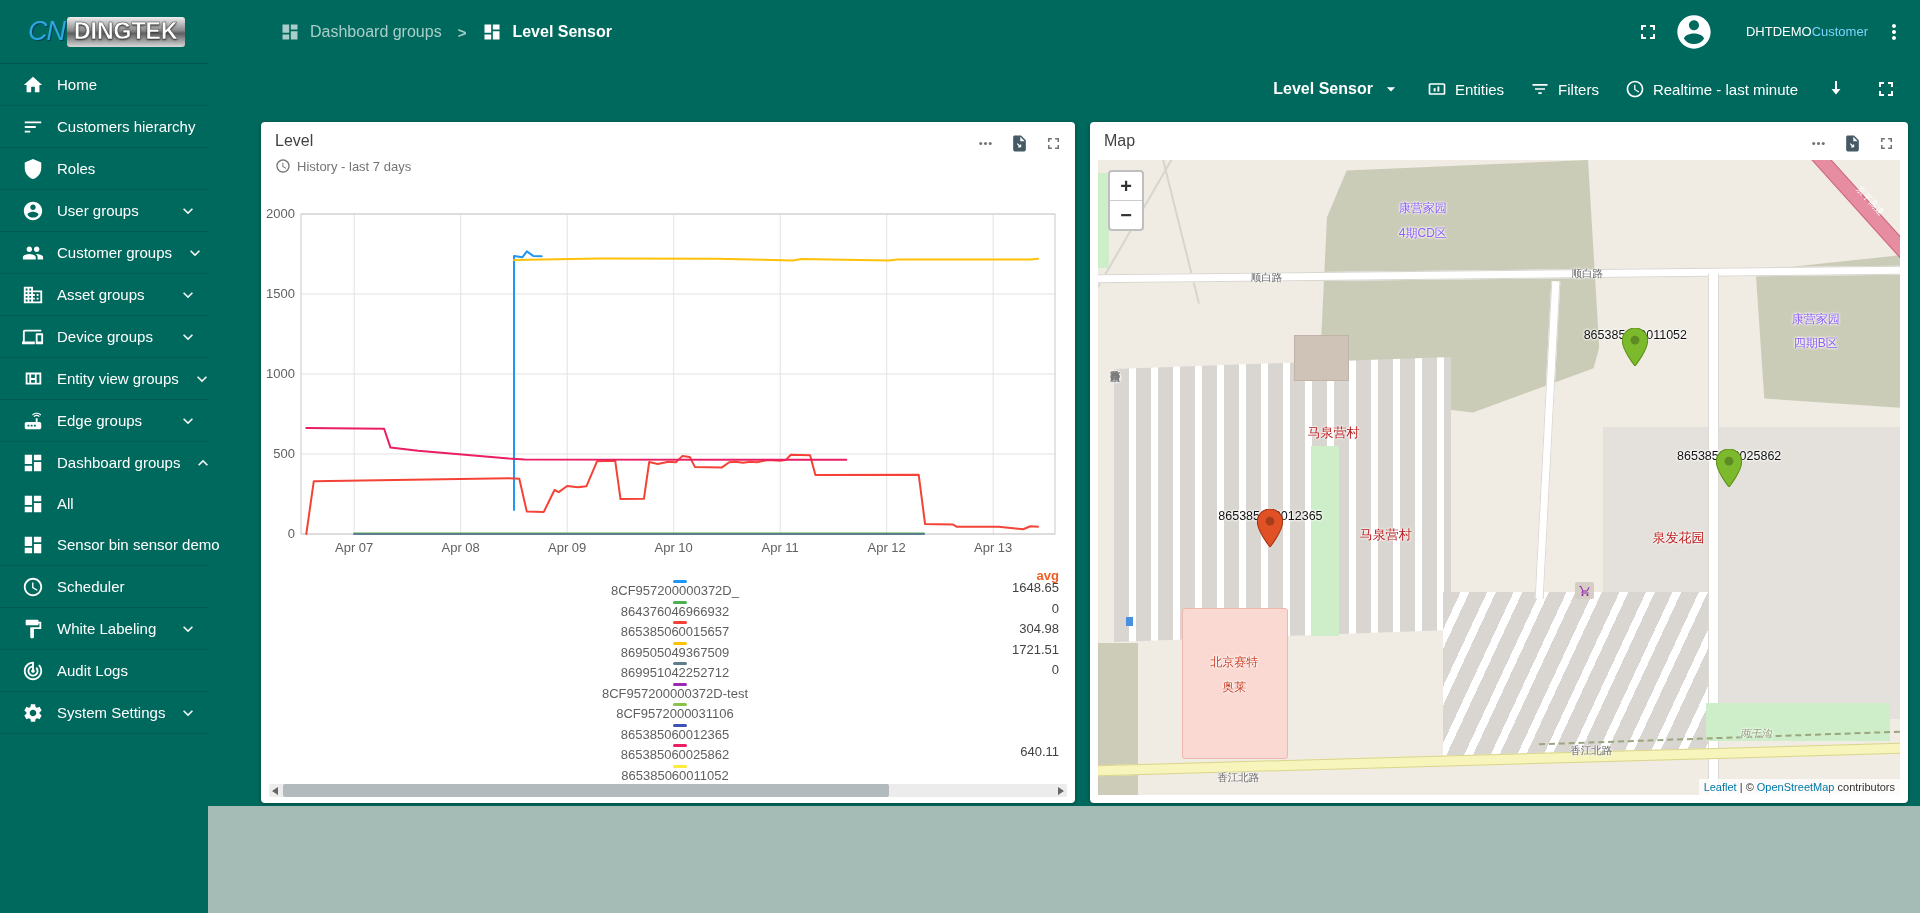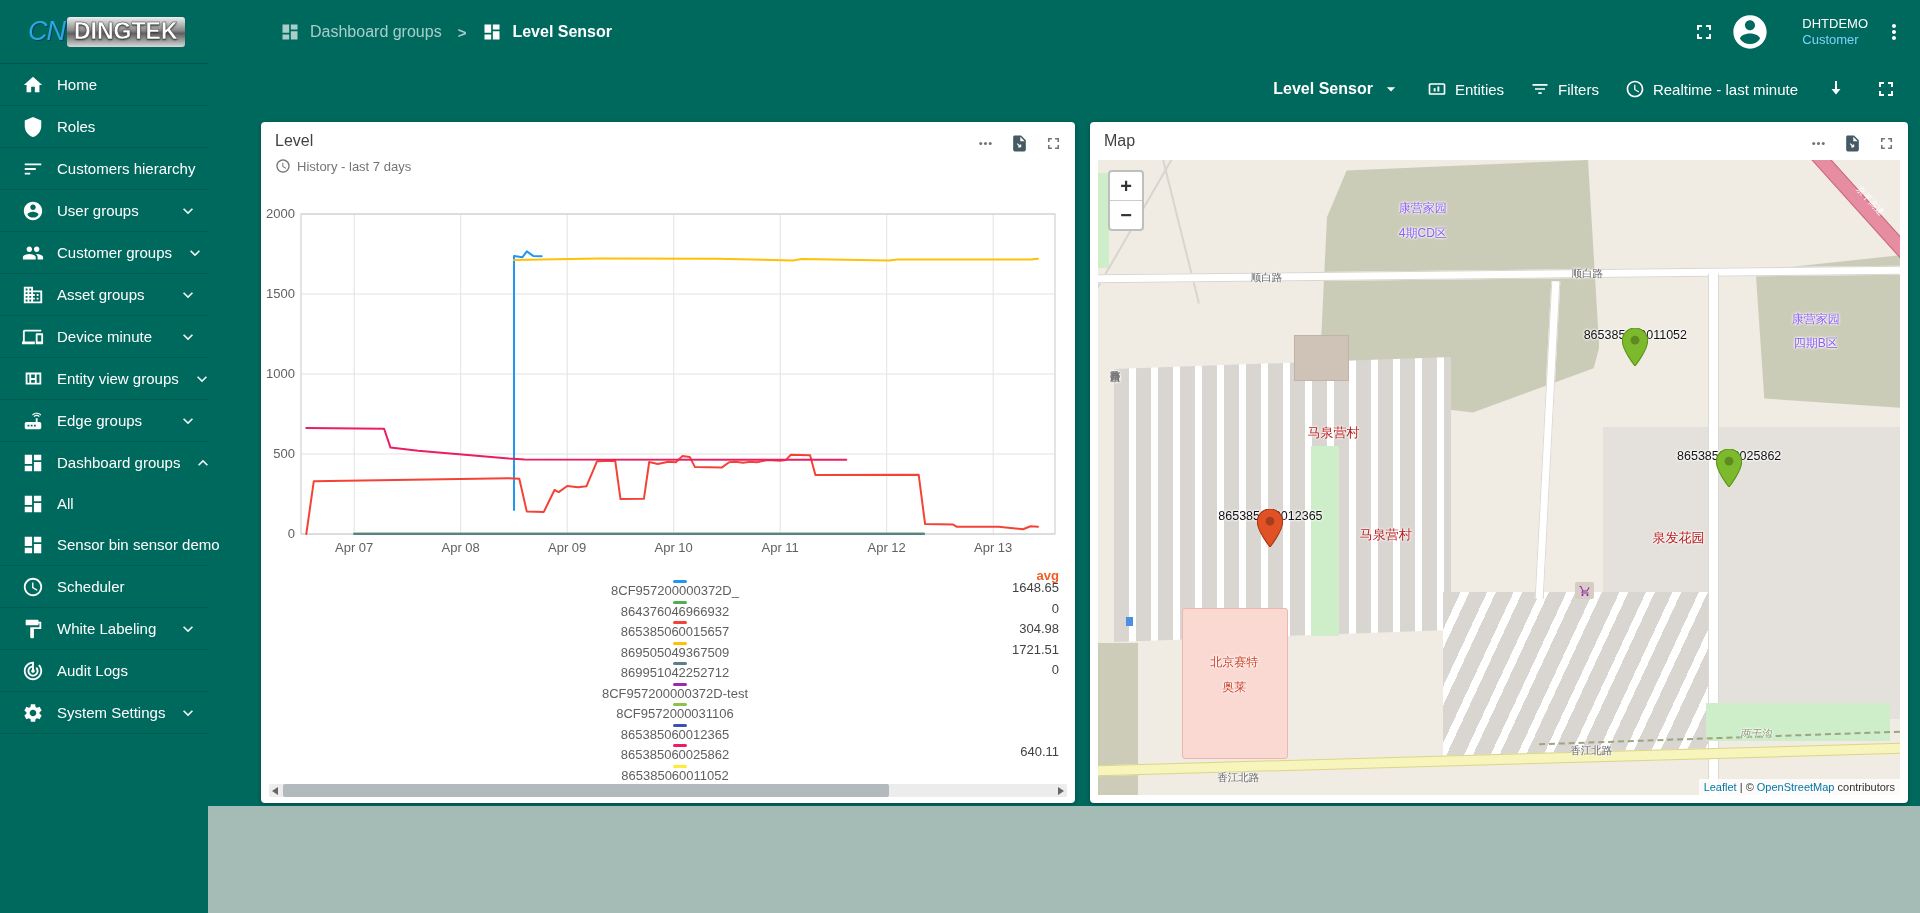--- a/index.html
+++ b/index.html
@@ -24,21 +24,21 @@
   .topbar{height:64px;background:#00695e;display:flex;align-items:center;position:relative;}
   .breadcrumb{display:flex;align-items:center;gap:10px;padding-left:72px;}
   .bc-dim{color:#a9cec9;font-size:16px;font-weight:500;}
   .bc-sep{color:#a9cec9;font-size:15px;font-weight:bold;margin:0 6px;}
   .bc-cur{color:#fff;font-size:16px;font-weight:bold;}
   .mi-bc{width:20px;height:20px;fill:#a9cec9;}
   .mi-bc.cur{fill:#fff;}
   .topbar-right{position:absolute;right:14px;top:0;height:64px;display:flex;align-items:center;gap:14px;}
   .mi-top{width:24px;height:24px;fill:#fff;cursor:pointer;}
   .avatar{width:40px;height:40px;fill:#fff;}
-  .user-block{display:flex;flex-direction:column;line-height:16px;margin-left:18px;}
+  .user-block{display:flex;flex-direction:row;line-height:16px;margin-left:18px;}
   .user-name{color:#fff;font-size:13px;}
   .user-role{color:#7dd3fc;font-size:13px;}
   
   .content{position:absolute;left:0;top:64px;width:1712px;height:742px;background:#00695e;}
   .bottom-strip{position:absolute;left:0;top:806px;width:1712px;height:107px;background:#a5bcb6;}
   .dash-toolbar{position:absolute;right:22px;top:0;height:50px;display:flex;align-items:center;gap:26px;color:#fff;}
   .tb-item{display:flex;align-items:center;gap:8px;font-size:15px;cursor:pointer;white-space:nowrap;}
   .tb-title{font-size:16px;font-weight:bold;}
   .mi-tb{width:20px;height:20px;fill:#fff;}
   
@@ -96,32 +96,32 @@
   </div>
   <nav id="sidebar-nav">
       <div class="nav-item">
         <svg class="mi" viewBox="0 0 24 24">
           <path d="M10 20v-6h4v6h5v-8h3L12 3 2 12h3v8z"></path>
         </svg>
         <span class="nav-label">Home</span>
       </div>
       <div class="nav-item">
         <svg class="mi" viewBox="0 0 24 24">
+          <path d="M3 18h6v-2H3v2zM3 6v2h18V6H3zm0 7h12v-2H3v2z"></path>
+        </svg>
+        <span class="nav-label">Customers hierarchy</span>
+      </div>
+      <div class="nav-item">
+        <svg class="mi" viewBox="0 0 24 24">
           <path d="M12 1L3 5v6c0 5.55 3.84 10.74 9 12 5.16-1.26 9-6.45 9-12V5l-9-4z"></path>
         </svg>
         <span class="nav-label">Roles</span>
       </div>
       <div class="nav-item">
         <svg class="mi" viewBox="0 0 24 24">
-          <path d="M3 18h6v-2H3v2zM3 6v2h18V6H3zm0 7h12v-2H3v2z"></path>
-        </svg>
-        <span class="nav-label">Customers hierarchy</span>
-      </div>
-      <div class="nav-item">
-        <svg class="mi" viewBox="0 0 24 24">
           <path d="M12 2C6.48 2 2 6.48 2 12s4.48 10 10 10 10-4.48 10-10S17.52 2 12 2zm0 3c1.66 0 3 1.34 3 3s-1.34 3-3 3-3-1.34-3-3 1.34-3 3-3zm0 14.2c-2.5 0-4.71-1.28-6-3.22.03-1.99 4-3.08 6-3.08 1.99 0 5.97 1.09 6 3.08-1.29 1.94-3.5 3.22-6 3.22z"></path>
         </svg>
         <span class="nav-label">User groups</span>
         <svg class="chev" viewBox="0 0 24 24">
           <path d="M7.41 8.59L12 13.17l4.59-4.58L18 10l-6 6-6-6 1.41-1.41z"></path>
         </svg>
       </div>
       <div class="nav-item">
         <svg class="mi" viewBox="0 0 24 24">
           <path d="M16 11c1.66 0 2.99-1.34 2.99-3S17.66 5 16 5c-1.66 0-3 1.34-3 3s1.34 3 3 3zm-8 0c1.66 0 2.99-1.34 2.99-3S9.66 5 8 5C6.34 5 5 6.34 5 8s1.34 3 3 3zm0 2c-2.33 0-7 1.17-7 3.5V19h14v-2.5c0-2.33-4.67-3.5-7-3.5zm8 0c-.29 0-.62.02-.97.05 1.16.84 1.97 1.97 1.97 3.45V19h6v-2.5c0-2.33-4.67-3.5-7-3.5z"></path>
@@ -137,21 +137,21 @@
         </svg>
         <span class="nav-label">Asset groups</span>
         <svg class="chev" viewBox="0 0 24 24">
           <path d="M7.41 8.59L12 13.17l4.59-4.58L18 10l-6 6-6-6 1.41-1.41z"></path>
         </svg>
       </div>
       <div class="nav-item">
         <svg class="mi" viewBox="0 0 24 24">
           <path d="M3 6h18V4H3c-1.1 0-2 .9-2 2v11H0v3h14v-3H3V6zm19 2h-6c-.55 0-1 .45-1 1v10c0 .55.45 1 1 1h6c.55 0 1-.45 1-1V9c0-.55-.45-1-1-1zm-1 9h-4v-7h4v7z"></path>
         </svg>
-        <span class="nav-label">Device minute</span>
+        <span class="nav-label">Device groups</span>
         <svg class="chev" viewBox="0 0 24 24">
           <path d="M7.41 8.59L12 13.17l4.59-4.58L18 10l-6 6-6-6 1.41-1.41z"></path>
         </svg>
       </div>
       <div class="nav-item">
         <svg class="mi" viewBox="0 0 24 24">
           <path d="M4 5v13h17V5H4zm10 2v4h-4V7h4zM6 7h2v9H6V7zm4 6h4v3h-4v-3zm6 3V7h3v9h-3z"></path>
         </svg>
         <span class="nav-label">Entity view groups</span>
         <svg class="chev" viewBox="0 0 24 24">

